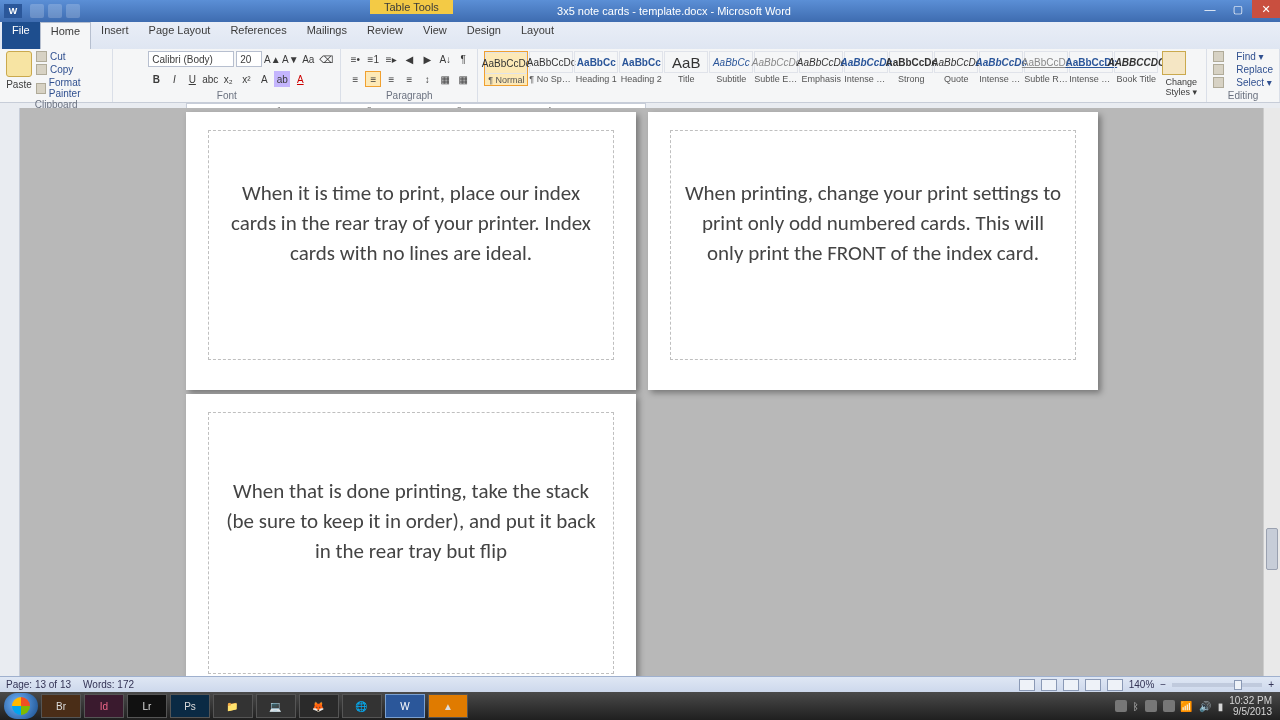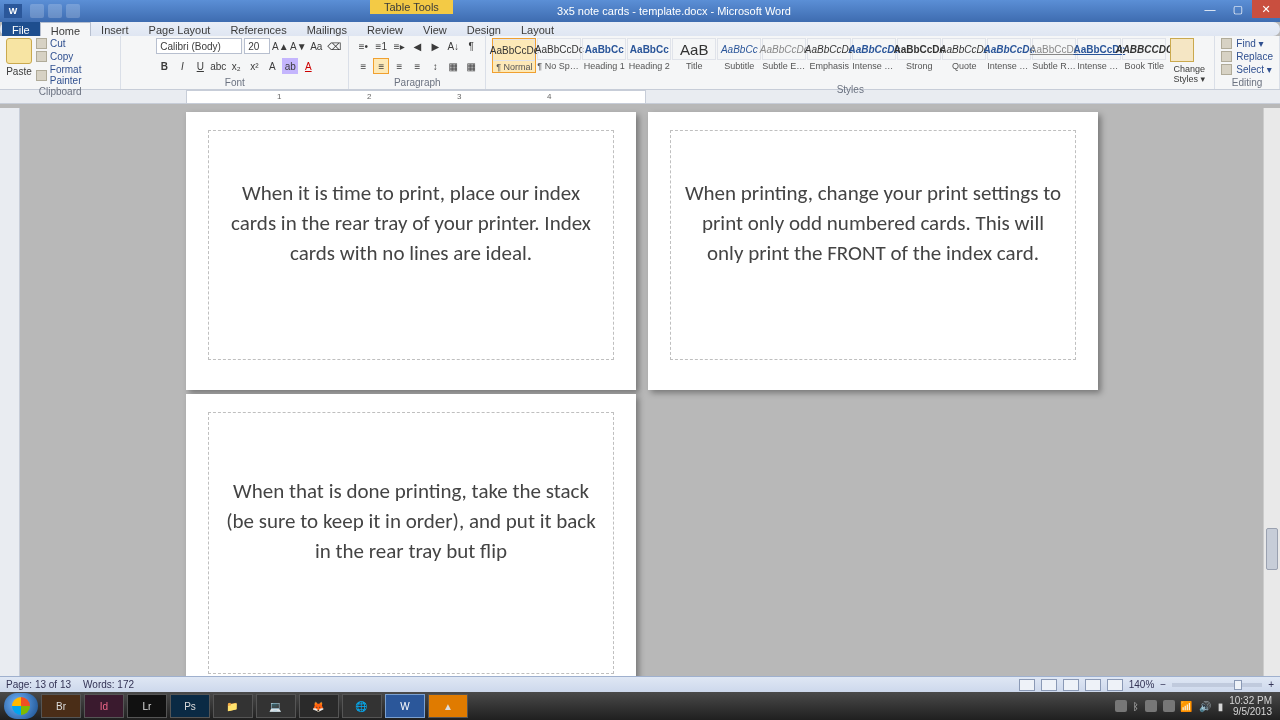--- a/index.html
+++ b/index.html
@@ -10,21 +10,21 @@
 .titlebar .word-icon { width: 18px; height: 14px; background:#2b579a; margin: 0 4px; display:flex;align-items:center;justify-content:center;color:#fff;font-weight:bold;font-size:9px;}
 .qat { display:flex; gap:4px; align-items:center; margin-left:4px;}
 .qat div{ width:14px;height:14px;background:rgba(255,255,255,.2);border-radius:2px;}
 .titlebar .tt { position:absolute; left:370px; top:0; background:#f3ca45; color:#3a3a3a; padding:1px 14px; font-size:11px;}
 .titlebar .doc { position:absolute; left:50%; transform:translateX(-50%);margin-left:34px; }
 .winbtns { position:absolute; right:0; top:0; display:flex;}
 .winbtns div{ width:28px;height:18px;display:flex;align-items:center;justify-content:center;font-size:11px;background:rgba(0,0,0,0);}
 .winbtns .cl{ background:#c94f3f;}
 
 
-.tabs { height:14px; background: linear-gradient(#e9eef7,#dfe6f2); display:flex; font-size:11px; color:#3b3b3b; align-items:stretch; padding-left:2px;border-radius:9px;}
+.tabs { height:27px; background: linear-gradient(#e9eef7,#dfe6f2); display:flex; font-size:11px; color:#3b3b3b; align-items:stretch; padding-left:2px;}
 .tabs .tab{ padding:2px 10px; cursor:default;}
 .tabs .file{ background:#1e4e8e;color:#fff;}
 .tabs .active{ background:#f5f6f7; border:1px solid #b6bfcf;border-bottom:none;}
 
 
 .ribbon { height:54px; background:#f5f6f7; border-bottom:1px solid #c7cdd8; display:flex; font-size:10px;color:#3b3b3b;}
 .ribbon .grp { border-right:1px solid #dadfe8; padding:2px 6px 0 6px; display:flex; flex-direction:column;}
 .ribbon .grp .body{ flex:1; display:flex; align-items:flex-start; gap:4px;}
 .ribbon .grp .lbl{ text-align:center; font-size:10px;color:#6b7280; padding-bottom:1px;}
 .clip-body{ display:flex; gap:6px;}
@@ -40,21 +40,21 @@
 .para-body{ display:flex;flex-direction:column;gap:3px;}
 .para-row{ display:flex;gap:2px;}
 .styles-body{ display:flex; gap:1px;}
 .style-item{ width:44px; display:flex;flex-direction:column;align-items:center;gap:1px;}
 .style-item.sel-style{ border:1px solid #f0a030;background:#fde9b7;}
 .style-prev{ font-size:10px; height:22px;display:flex;align-items:center;justify-content:center;color:#333;width:100%;border:1px solid #e0e3ea;}
 .style-name{ font-size:9px;color:#555;white-space:nowrap;overflow:hidden;text-overflow:ellipsis;width:100%;text-align:center;}
 .chstyles{ display:flex;flex-direction:column;align-items:flex-start;gap:2px;}
 .chstyles-ic{ width:24px;height:24px;background:#f5e6c4;border:1px solid #caa94e;}
 .edit-body{ display:flex;flex-direction:column;gap:2px;font-size:10px;color:#305090;}
-.edit-body div{display:flex;align-items:center;gap:4px;}
+.edit-body div{display:flex;align-items:center;gap:12px;}
 
 
 .rulerrow{ height:14px;background:#e9ecf1;border-bottom:1px solid #c7cdd8;display:flex;align-items:center;}
 .rulerspacer{ width:186px;}
 .ruler{ height:14px; width:460px; background:#fff;border:1px solid #c7cdd8;position:relative;font-size:8px;color:#666;}
 .ruler .num{ position:absolute;top:1px;}
 
 
 .docarea{ position:absolute; top:108px; bottom:26px; left:0; right:0; background:#b8b8b8; overflow:hidden;}
 .vscroll{ position:absolute;right:0;top:0;bottom:0;width:17px;background:#e9e9e9;border-left:1px solid #ccc;}
@@ -263,21 +263,20 @@
         <div class="style-item">
             <div class="style-prev" style="font-weight:bold;font-style:italic">AABBCCDC</div>
             <div class="style-name">Book Title</div>
           </div>
       </div>
       <div class="chstyles">
         <div class="chstyles-ic"></div>
         <span style="font-size:9px;text-align:center;width:38px">Change Styles ▾</span>
       </div>
     </div>
-    <div class="lbl">Styles</div>
   </div>
 
   <div class="grp">
     <div class="body">
       <div class="edit-body">
         <div>
             <span class="ci"></span>
             <span>Find ▾</span>
           </div>
         <div>

